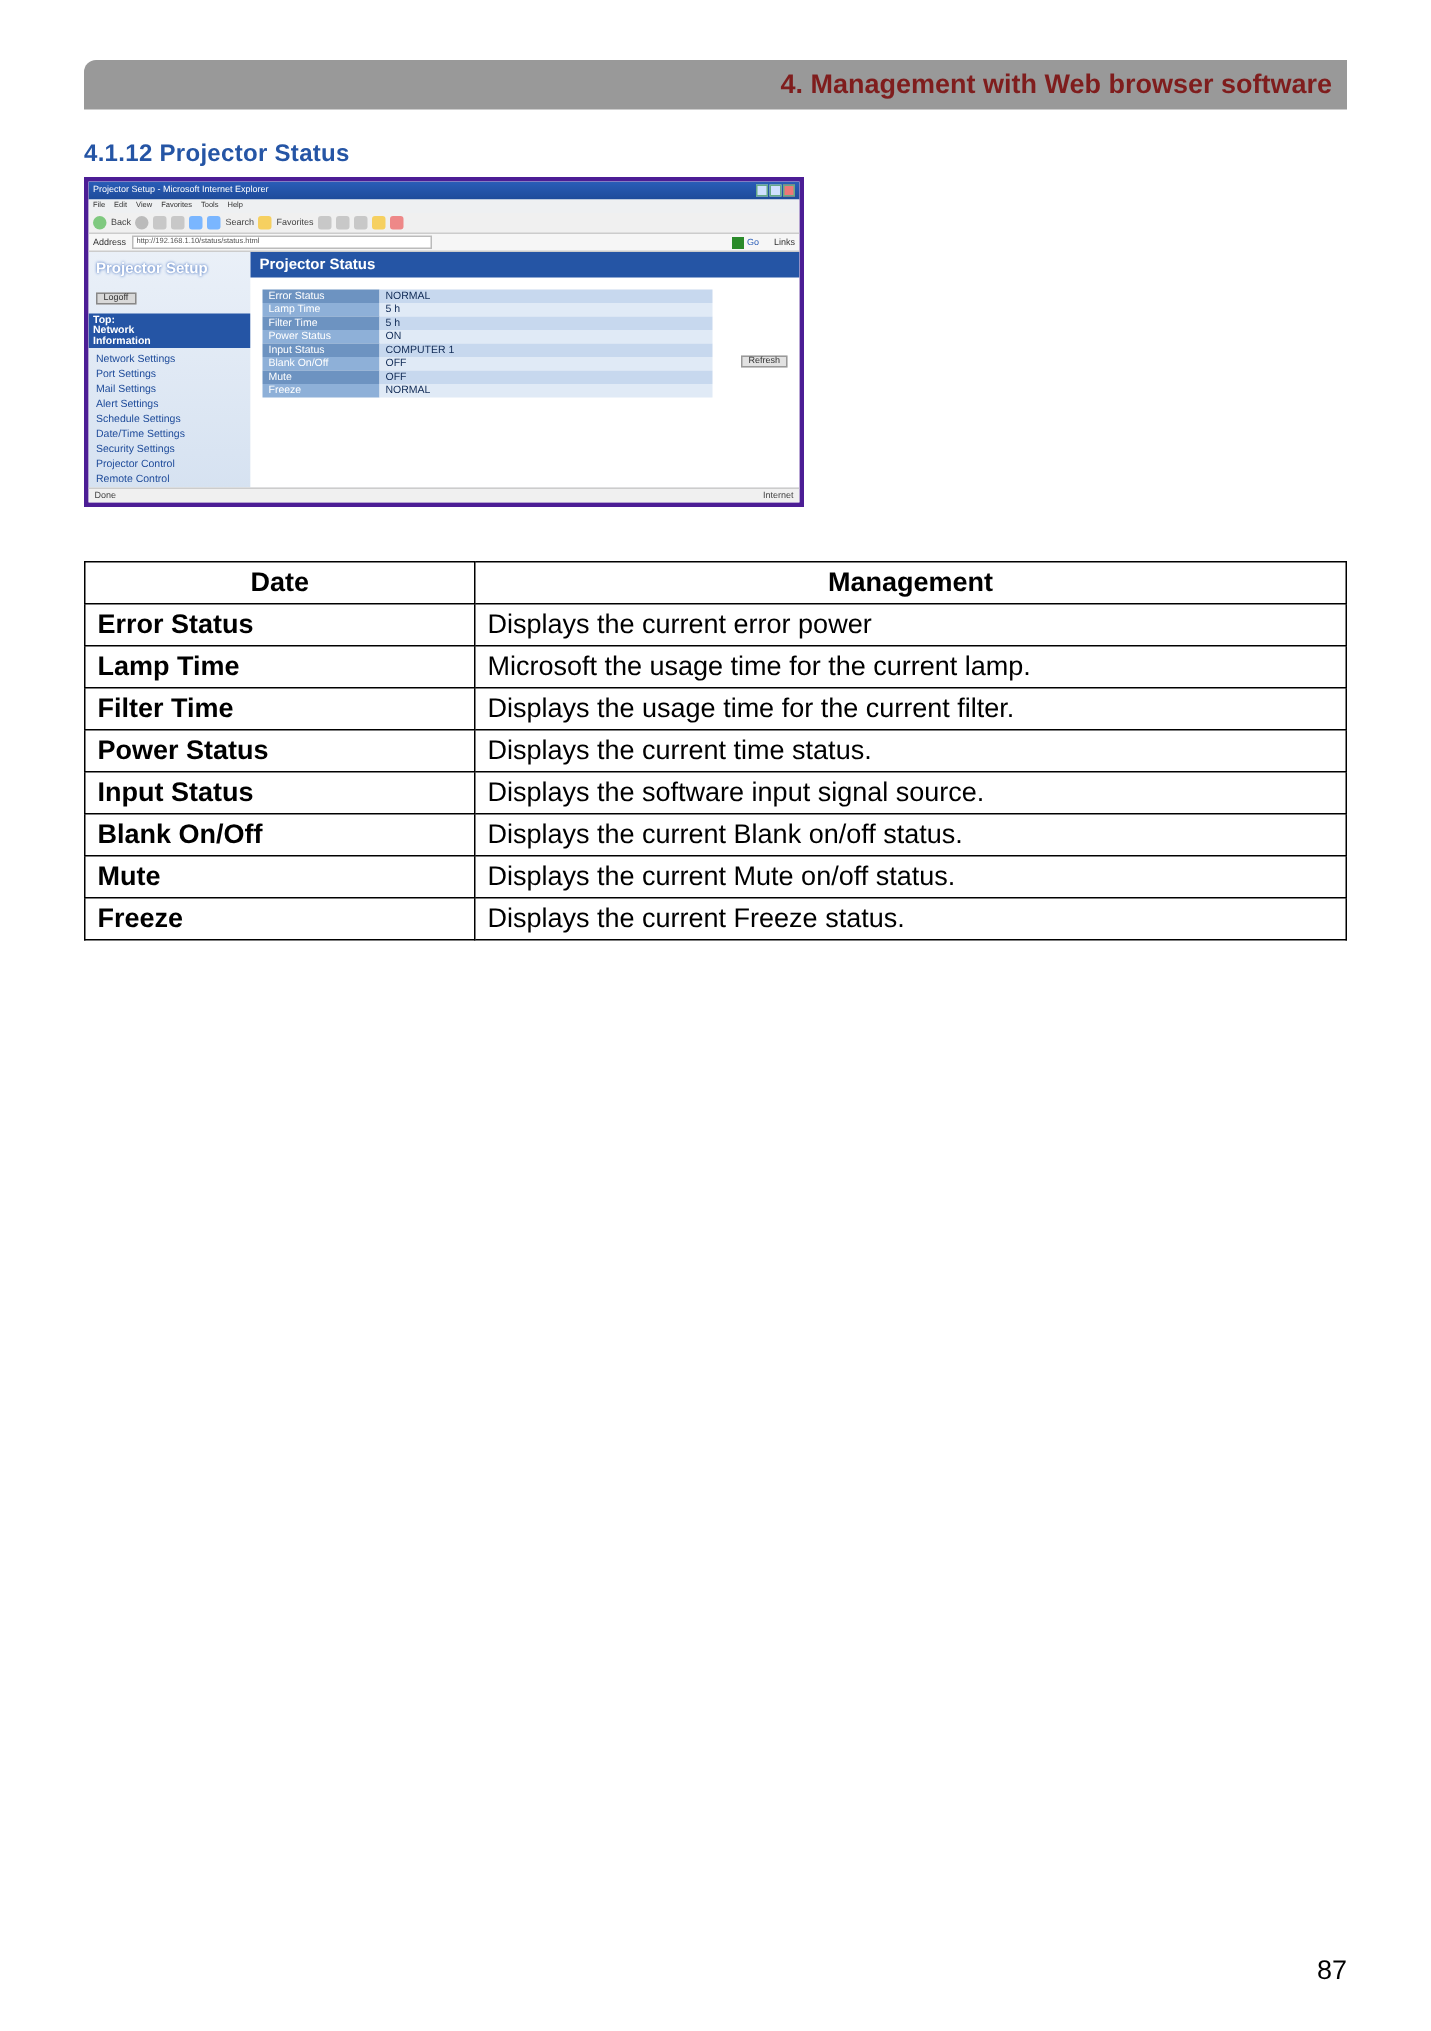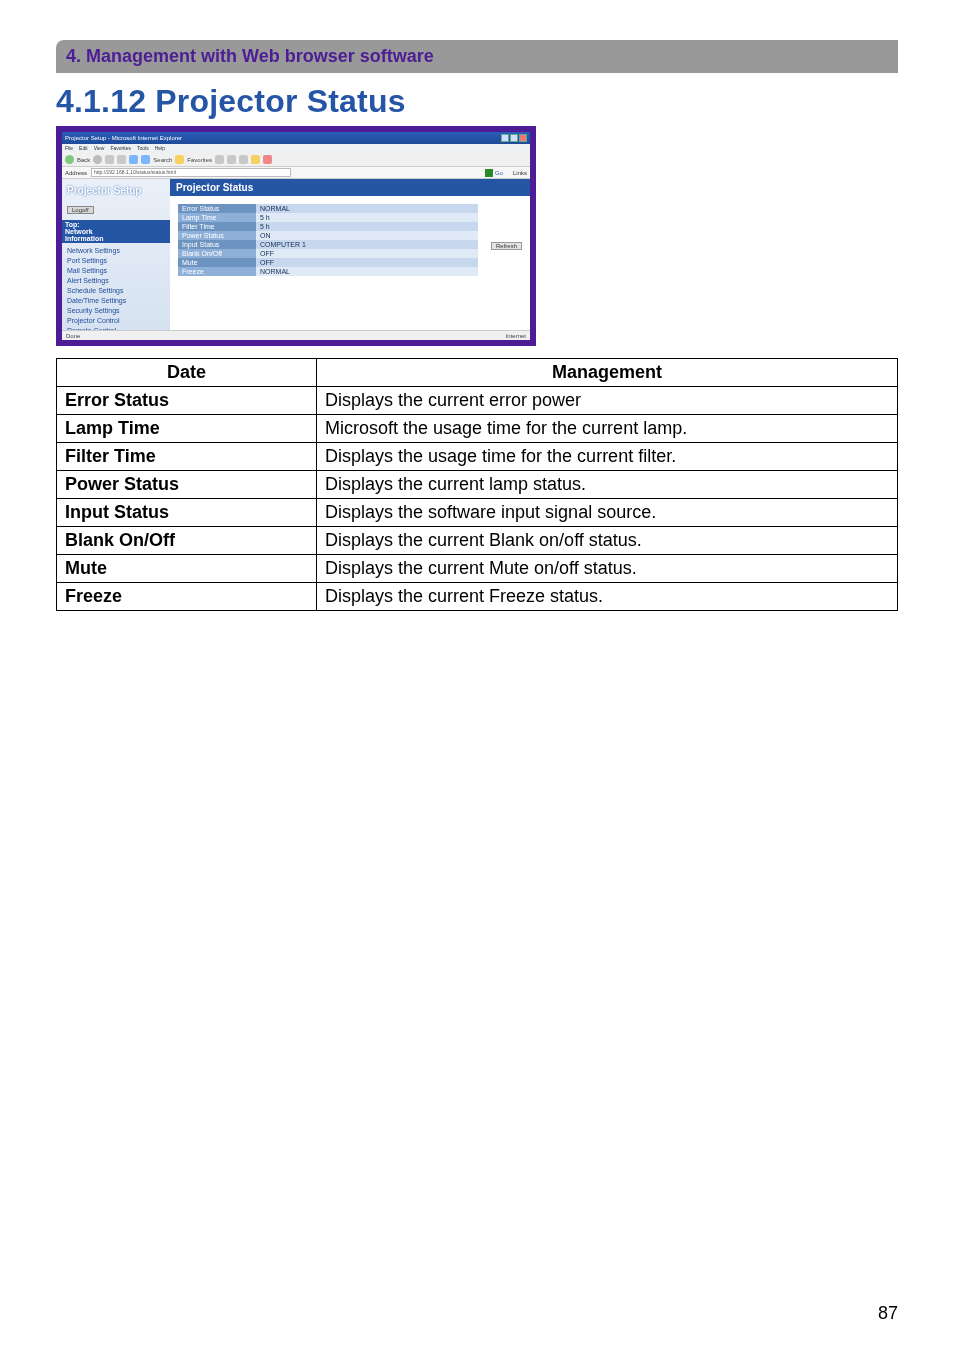--- a/index.html
+++ b/index.html
@@ -1,21 +1,21 @@
 <!DOCTYPE html>
 <html><head>
 <meta charset="utf-8">
 <style>
   * { box-sizing: border-box; margin: 0; padding: 0; }
   html, body { width: 954px; height: 1354px; background: #ffffff; font-family: Arial, Helvetica, sans-serif; color: #000; }
   .page { width: 954px; height: 1354px; position: relative; padding: 40px 56px 0 56px; }
-  .banner { background: #999999; color: #4c1d95; font-weight: bold; font-size: 18px; padding: 6px 10px 6px 10px; border-radius: 8px 0 0 0; margin-bottom: 10px; text-align: left; }
+  .banner { background: #999999; color: #7f1d1d; font-weight: bold; font-size: 18px; padding: 6px 10px 6px 10px; border-radius: 8px 0 0 0; margin-bottom: 21px; text-align: right; }
   .heading-cont { font-style: italic; font-weight: bold; font-size: 21px; margin-bottom: 18px; }
-  .subheading { color: #2555a5; font-family: Arial, Helvetica, sans-serif; font-weight: 900; font-size: 32px; margin-bottom: 6px; letter-spacing: 0.2px; }
-  .screenshot { width: 480px; height: 220px; border: 6px solid #4c1d95; background: #f4f6f8; position: relative; overflow: hidden; margin-bottom: 12px; }
+  .subheading { color: #2555a5; font-family: Arial, Helvetica, sans-serif; font-weight: 900; font-size: 16px; margin-bottom: 6px; letter-spacing: 0.2px; }
+  .screenshot { width: 480px; height: 220px; border: 3px solid #4c1d95; background: #f4f6f8; position: relative; overflow: hidden; margin-bottom: 36px; }
   .ss-titlebar { height: 12px; background: linear-gradient(#2a5db8, #1e4b9a); color: #fff; font-size: 6px; padding: 1px 3px; display: flex; justify-content: space-between; align-items: center; }
   .ss-winbtns { display: flex; gap: 1px; }
   .ss-winbtns span { width: 8px; height: 8px; background: #cfe0ff; border: 1px solid #6a8; display: inline-block; }
   .ss-menubar { height: 9px; background: #eef0f2; font-size: 5px; color: #333; padding: 1px 3px; display: flex; gap: 6px; }
   .ss-toolbar { height: 14px; background: #f0f0f0; border-bottom: 1px solid #ccc; display: flex; align-items: center; gap: 3px; padding: 0 3px; font-size: 6px; color: #444; }
   .ss-tbicon { width: 9px; height: 9px; border-radius: 50%; background: #7fc97f; display: inline-block; }
   .ss-tbicon.gray { background: #c8c8c8; border-radius: 2px; }
   .ss-tbicon.blue { background: #7ab6ff; border-radius: 2px; }
   .ss-tbicon.yellow { background: #f6d060; border-radius: 2px; }
   .ss-tbicon.red { background: #e88; border-radius: 2px; }
@@ -183,21 +183,21 @@
         <tr>
           <td class="item">Lamp Time</td>
           <td>Microsoft the usage time for the current lamp.</td>
         </tr>
         <tr>
           <td class="item">Filter Time</td>
           <td>Displays the usage time for the current filter.</td>
         </tr>
         <tr>
           <td class="item">Power Status</td>
-          <td>Displays the current lamp status.</td>
+          <td>Displays the current time status.</td>
         </tr>
         <tr>
           <td class="item">Input Status</td>
           <td>Displays the software input signal source.</td>
         </tr>
         <tr>
           <td class="item">Blank On/Off</td>
           <td>Displays the current Blank on/off status.</td>
         </tr>
         <tr>

